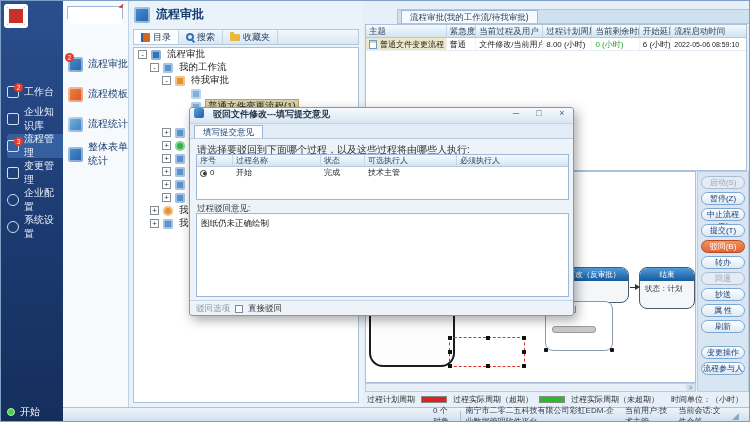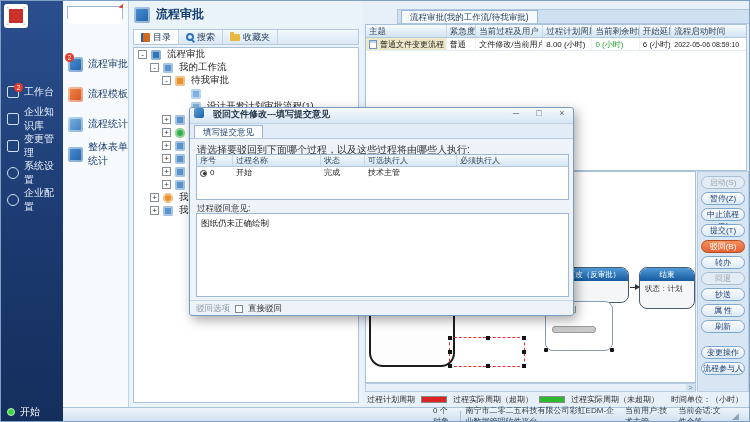--- a/index.html
+++ b/index.html
@@ -168,31 +168,37 @@
       <div class="side-item">
         <span class="side-ic">
             <span class="badge">2</span>
           </span>
         <span>工作台</span>
       </div>
       <div class="side-item">
         <span class="side-ic"></span>
         <span>企业知识库</span>
       </div>
+      <div class="side-item active">
+        <span class="side-ic">
+            <span class="badge">3</span>
+          </span>
+        <span>流程管理</span>
+      </div>
       <div class="side-item">
         <span class="side-ic"></span>
         <span>变更管理</span>
       </div>
       <div class="side-item">
         <span class="side-ic round"></span>
-        <span>系统设置</span>
+        <span>企业配置</span>
       </div>
       <div class="side-item">
         <span class="side-ic round"></span>
-        <span>企业配置</span>
+        <span>系统设置</span>
       </div>
     </div>
     <div id="side-footer" class="abs">
       <span class="green-dot"></span>
       <span>开始</span>
     </div>
   </div>
 
   <div id="module-col" class="abs">
     <div id="search-box">
@@ -253,20 +259,25 @@
         </div>
       <div class="tree-item" style="padding-left:28px;">
           <span class="twist">-</span>
           <span class="tnode" style="background:#e8922e;"></span>
           <span class="lbl">待我审批</span>
         </div>
       <div class="tree-item" style="padding-left:44px;">
           <span class="tspacer"></span>
           <span class="tnode" style="background:#7fb0de;"></span>
         </div>
+      <div class="tree-item selected" style="padding-left:44px;">
+          <span class="tspacer"></span>
+          <span class="tnode" style="background:#7fb0de;"></span>
+          <span class="lbl">普通文件变更流程(1)</span>
+        </div>
       <div class="tree-item" style="padding-left:44px;">
           <span class="tspacer"></span>
           <span class="tnode" style="background:#7fb0de;"></span>
           <span class="lbl">设计开发计划审批流程(1)</span>
         </div>
       <div class="tree-item" style="padding-left:28px;">
           <span class="twist">+</span>
           <span class="tnode" style="background:#5b93cc;"></span>
           <span class="lbl">知会给我的</span>
         </div>

